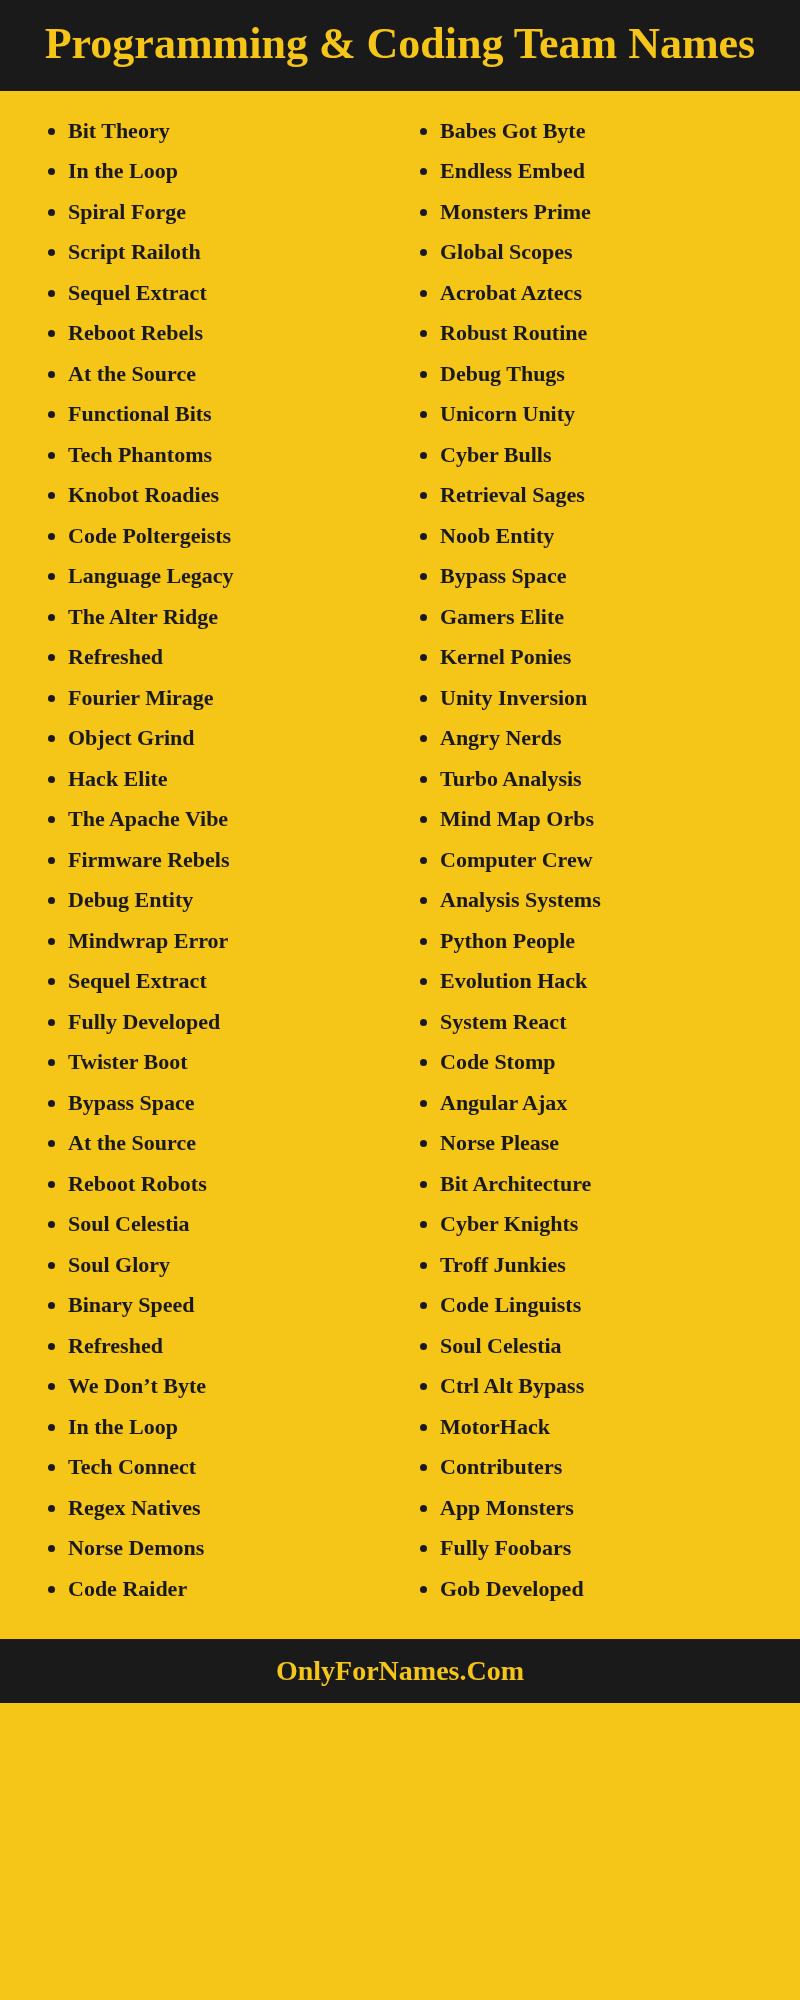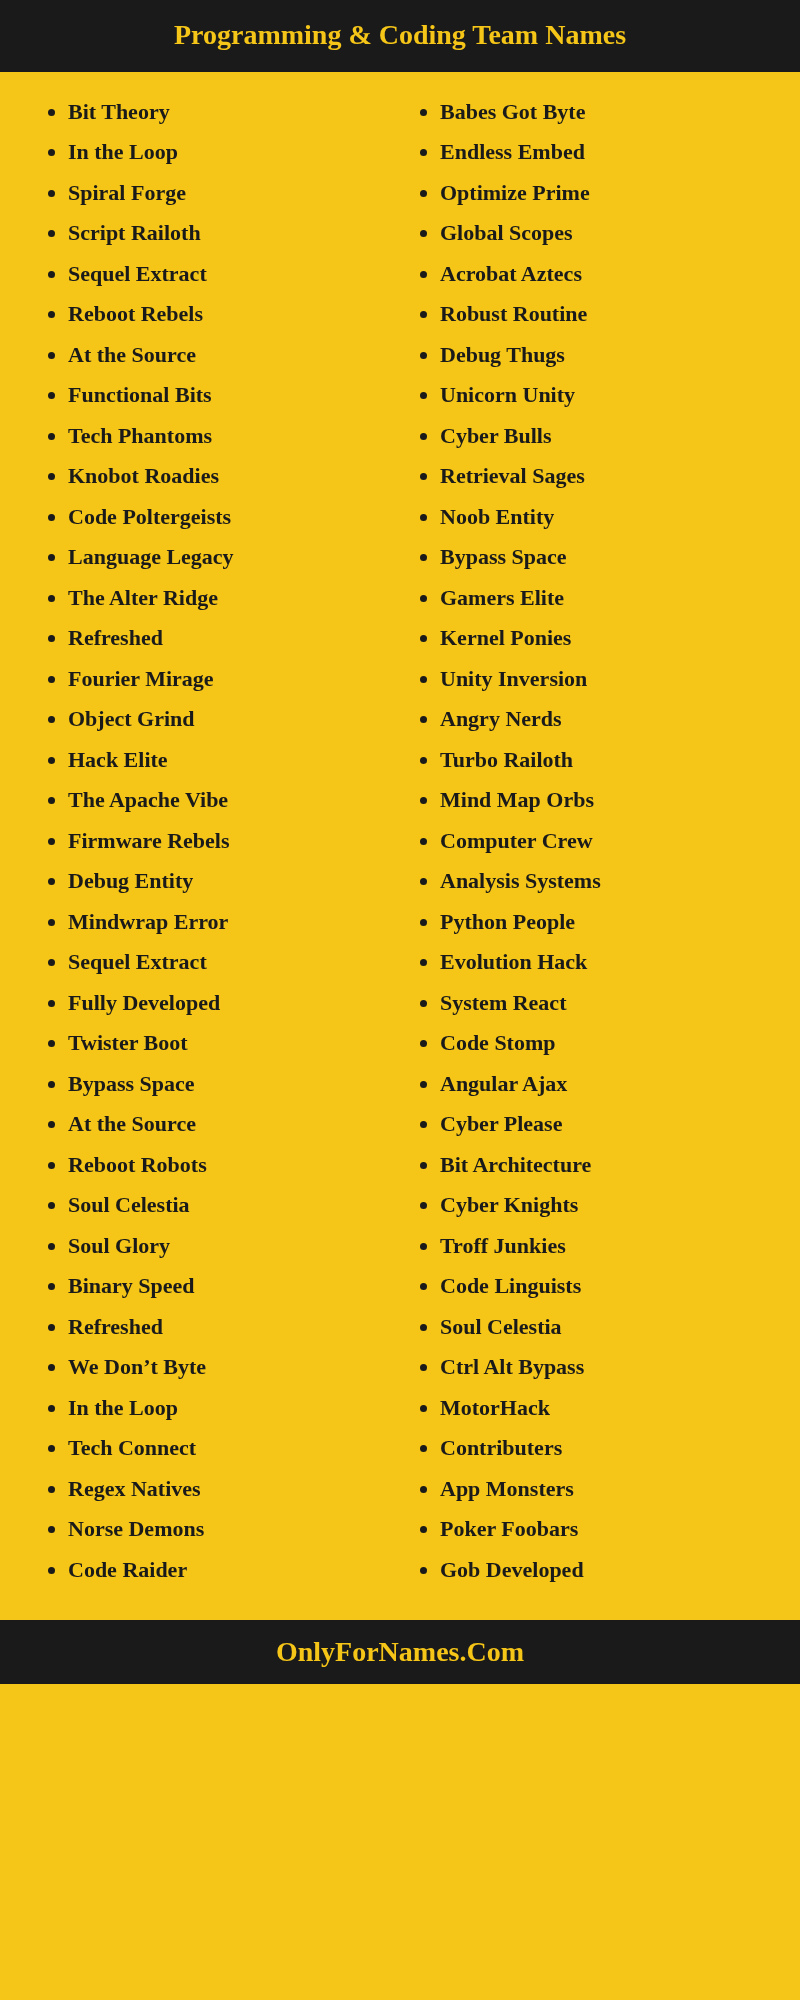--- a/index.html
+++ b/index.html
@@ -16,21 +16,21 @@
     }
 
     #header {
       background: #1a1a1a;
       color: #f5c518;
       text-align: center;
       padding: 18px 20px 20px 20px;
     }
 
     #header h1 {
-      font-size: 28px;
+      font-size: 44px;
       font-weight: bold;
       font-family: Georgia, serif;
       line-height: 1.2;
     }
 
     #content {
       background: #f5c518;
       padding: 20px 30px 20px 30px;
       flex: 1;
     }
@@ -120,54 +120,54 @@
           <li>Tech Connect</li>
           <li>Regex Natives</li>
           <li>Norse Demons</li>
           <li>Code Raider</li>
         </ul>
     </div>
     <div class="column">
       <ul id="right-list">
           <li>Babes Got Byte</li>
           <li>Endless Embed</li>
-          <li>Optimize Prime</li>
+          <li>Monsters Prime</li>
           <li>Global Scopes</li>
           <li>Acrobat Aztecs</li>
           <li>Robust Routine</li>
           <li>Debug Thugs</li>
           <li>Unicorn Unity</li>
           <li>Cyber Bulls</li>
           <li>Retrieval Sages</li>
           <li>Noob Entity</li>
           <li>Bypass Space</li>
           <li>Gamers Elite</li>
           <li>Kernel Ponies</li>
           <li>Unity Inversion</li>
           <li>Angry Nerds</li>
-          <li>Turbo Railoth</li>
+          <li>Turbo Analysis</li>
           <li>Mind Map Orbs</li>
           <li>Computer Crew</li>
           <li>Analysis Systems</li>
           <li>Python People</li>
           <li>Evolution Hack</li>
           <li>System React</li>
           <li>Code Stomp</li>
           <li>Angular Ajax</li>
-          <li>Cyber Please</li>
+          <li>Norse Please</li>
           <li>Bit Architecture</li>
           <li>Cyber Knights</li>
           <li>Troff Junkies</li>
           <li>Code Linguists</li>
           <li>Soul Celestia</li>
           <li>Ctrl Alt Bypass</li>
           <li>MotorHack</li>
           <li>Contributers</li>
           <li>App Monsters</li>
-          <li>Poker Foobars</li>
+          <li>Fully Foobars</li>
           <li>Gob Developed</li>
         </ul>
     </div>
   </div>
 </div>
 
 <div id="footer">
   <p>OnlyForNames.Com</p>
 </div>
 

